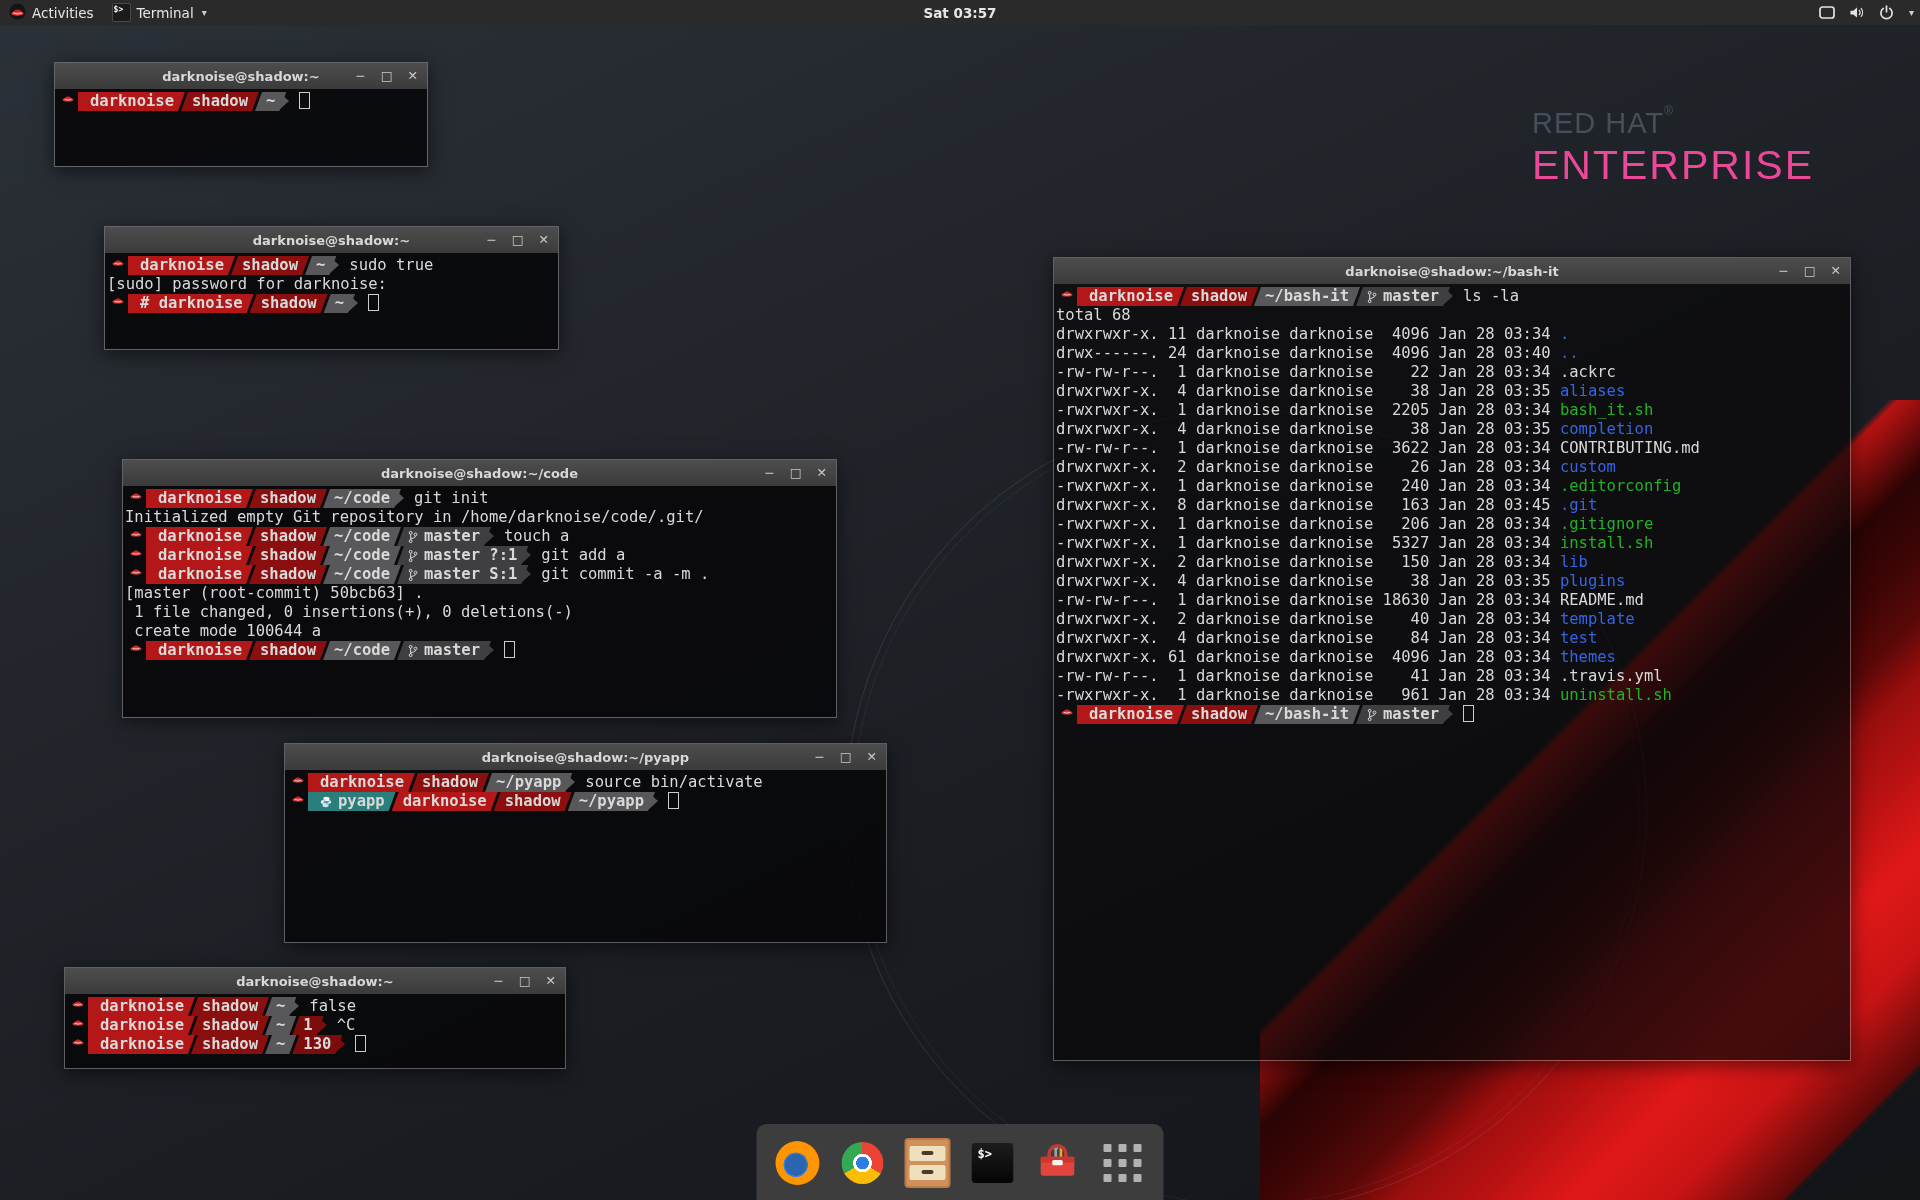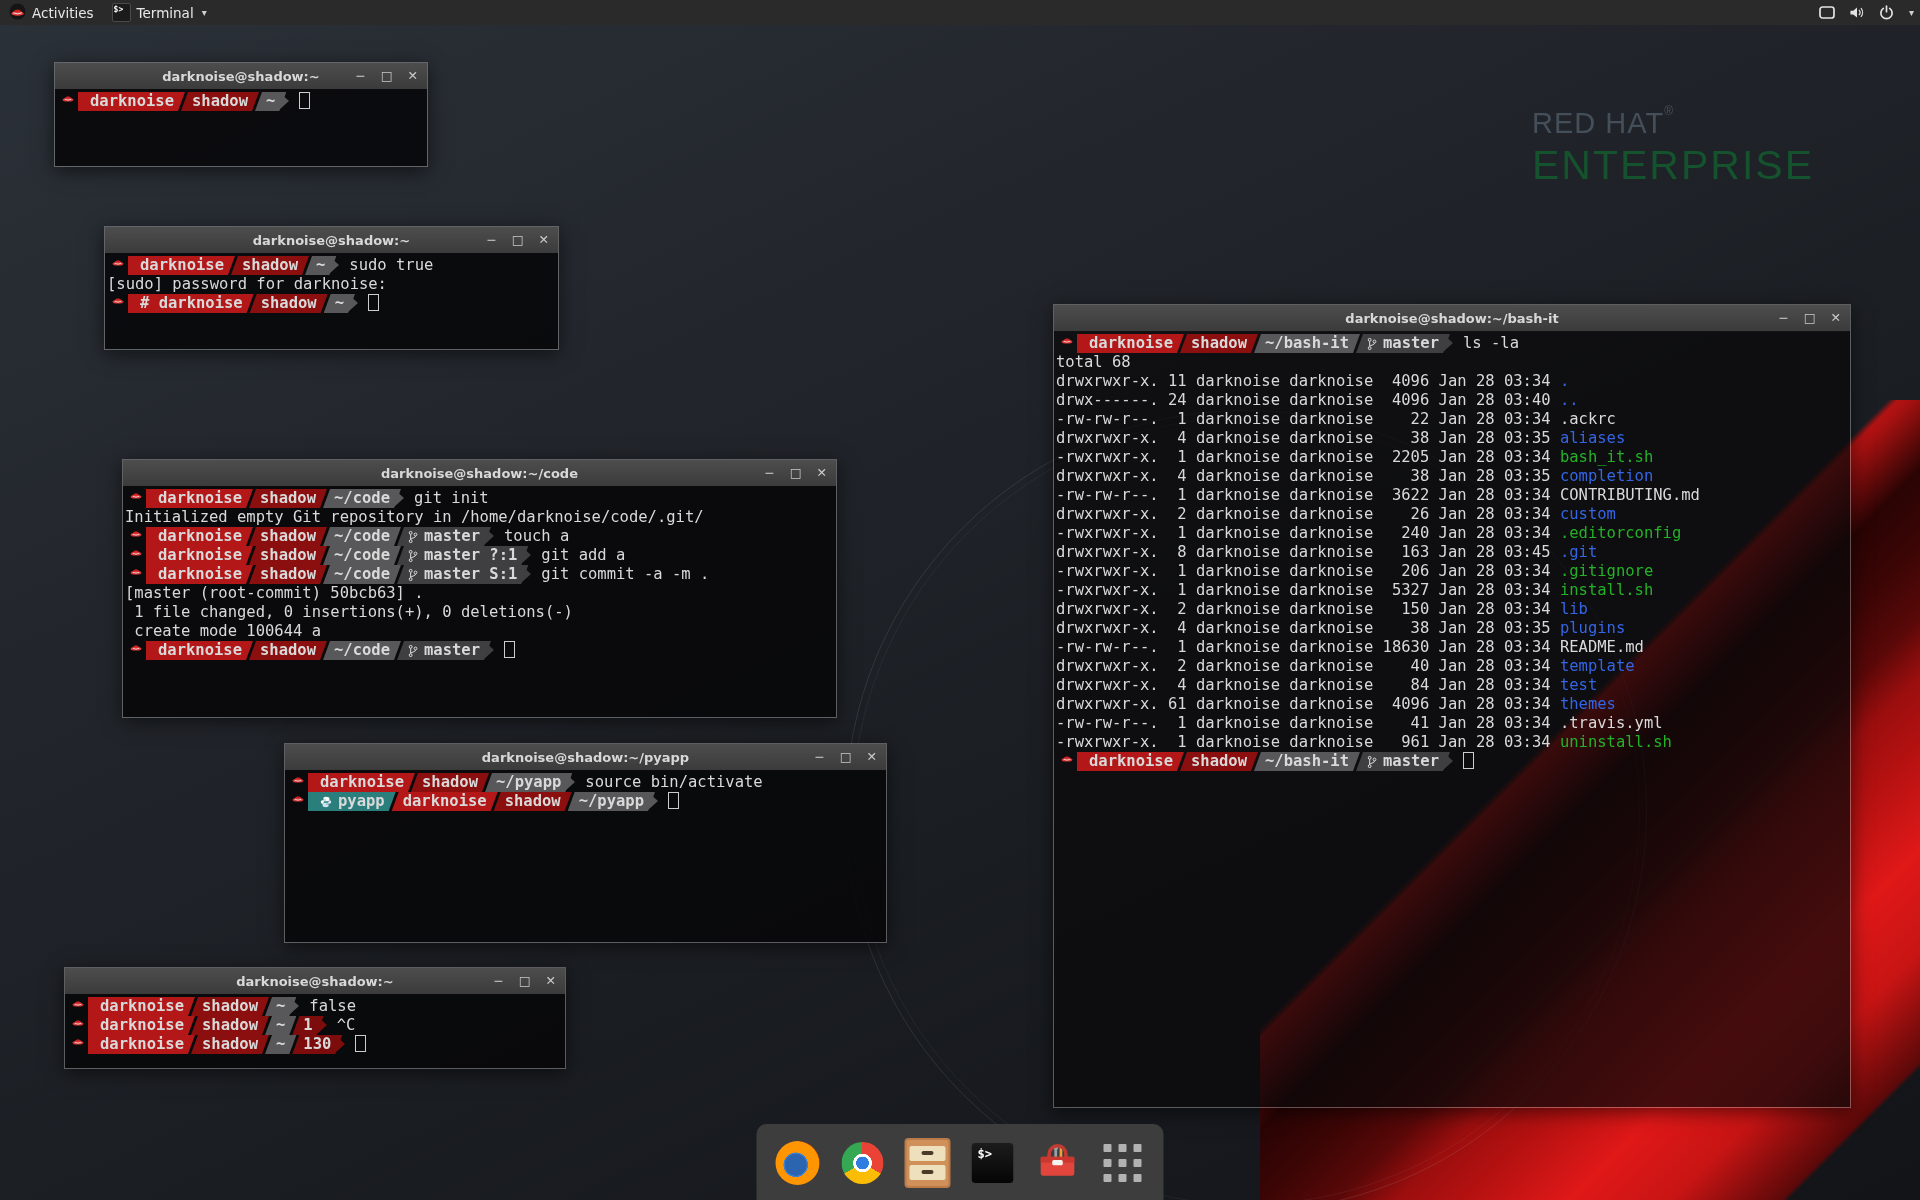--- a/index.html
+++ b/index.html
@@ -14,21 +14,21 @@
       #c81414 17%, #e01818 24%, #b61111 31%, #9a0e0e 36%,
       #5a0808 40%, #3c0505 45%, #2a0404 50%,
       #a81111 55.5%, #b31212 56.3%,
       rgba(20,14,16,0) 57%);}
   .arc{position:absolute;border-radius:50%;border:1px solid rgba(190,200,212,.13);}
   #arc1{left:845px;top:410px;width:800px;height:800px;}
   #arc2{left:852px;top:417px;width:786px;height:786px;border-color:rgba(190,200,212,.07);}
   
   #watermark{position:absolute;left:1532px;top:104px;color:#3f4953;user-select:none;}
   #watermark .wm1{font-family:"Liberation Sans",sans-serif;font-weight:normal;font-size:29px;letter-spacing:1px;color:#454f59;}
-  #watermark .wm2{font-family:"Liberation Sans",sans-serif;font-size:41px;letter-spacing:2px;color:#14532d;margin-top:2px;}
+  #watermark .wm2{font-family:"Liberation Sans",sans-serif;font-size:41px;letter-spacing:2px;color:#ec4899;margin-top:2px;}
   #watermark .wm3{font-family:"Liberation Sans",sans-serif;font-size:41px;letter-spacing:2px;color:#414b55;}
   #watermark sup{font-size:12px;vertical-align:18px;}
   
   #topbar{position:absolute;top:0;left:0;right:0;height:25px;background:#2a2a2a;
     display:flex;align-items:center;z-index:60;color:#e7e7e7;font-size:13.5px;}
   .tb-btn{display:flex;align-items:center;gap:6px;height:25px;padding:0 9px;cursor:default;}
   .term-chip{width:17px;height:17px;background:#1b1b1b;border:1px solid #4a4a4a;border-radius:2px;
     display:flex;align-items:flex-start;justify-content:flex-start;}
   .term-chip i{font:bold 8px "DejaVu Sans Mono",monospace;color:#fff;font-style:normal;padding:1px 0 0 1px;}
   .caret{font-size:10px;color:#cfcfcf;margin-left:2px;}
@@ -106,20 +106,21 @@
     </span>
     <span>Activities</span>
   </div>
   <div class="tb-btn">
     <span class="term-chip">
         <i>$&gt;</i>
       </span>
     <span>Terminal</span>
     <span class="caret">▾</span>
   </div>
+  <div id="clock">Sat 03:57</div>
   <div id="tb-right">
     <span>
       <svg width="16" height="14" viewBox="0 0 16 14">
           <rect x="1" y="1" width="14" height="11" rx="2.5" fill="none" stroke="#e3e3e3" stroke-width="1.7"></rect>
         </svg>
     </span>
     <span>
       <svg width="18" height="15" viewBox="0 0 18 16">
           <path d="M2 6h3l4-3.4v10.8L5 10H2z" fill="#e3e3e3"></path>
           <path d="M11 5.2a4 4 0 010 5.6M13.2 3.4a7 7 0 010 9.2" stroke="#e3e3e3" fill="none" stroke-width="1.3"></path>
@@ -259,21 +260,21 @@
             </svg></span><span class="seg sfirst" style="background: rgb(179, 23, 23);">darknoise</span><span class="seg" style="background: rgb(140, 15, 15);">shadow</span><span class="seg" style="background: rgb(88, 88, 90);">~</span><span class="tri" style="border-left-color: rgb(88, 88, 90);"></span><span class="cmd">false</span></div><div class="line pline"><span class="hat"><svg width="14" height="11" viewBox="0 0 16 12">
               <path d="M3 8q5-7 10 0l-1 1.2H4z" fill="#c52222"></path>
               <ellipse cx="8" cy="8.6" rx="6.2" ry="2.1" fill="#df3838"></ellipse>
               <path d="M4.3 8.1q3.7 1.8 7.4 0" stroke="#eee" stroke-width=".9" fill="none"></path>
             </svg></span><span class="seg sfirst" style="background: rgb(179, 23, 23);">darknoise</span><span class="seg" style="background: rgb(140, 15, 15);">shadow</span><span class="seg" style="background: rgb(88, 88, 90);">~</span><span class="seg" style="background: rgb(125, 13, 13);">1</span><span class="tri" style="border-left-color: rgb(125, 13, 13);"></span><span class="cmd">^C</span></div><div class="line pline"><span class="hat"><svg width="14" height="11" viewBox="0 0 16 12">
               <path d="M3 8q5-7 10 0l-1 1.2H4z" fill="#c52222"></path>
               <ellipse cx="8" cy="8.6" rx="6.2" ry="2.1" fill="#df3838"></ellipse>
               <path d="M4.3 8.1q3.7 1.8 7.4 0" stroke="#eee" stroke-width=".9" fill="none"></path>
             </svg></span><span class="seg sfirst" style="background: rgb(179, 23, 23);">darknoise</span><span class="seg" style="background: rgb(140, 15, 15);">shadow</span><span class="seg" style="background: rgb(88, 88, 90);">~</span><span class="seg" style="background: rgb(125, 13, 13);">130</span><span class="tri" style="border-left-color: rgb(125, 13, 13);"></span><span class="cursor"></span></div></div>
     </div>
-    <div class="window trans" style="left: 1053px; top: 257px; width: 796px; height: 802px; margin-top: 47px;">
+    <div class="window trans" style="left: 1053px; top: 257px; width: 796px; height: 802px;">
       <div class="titlebar">
         <span class="title">darknoise@shadow:~/bash-it</span>
         <span class="tb-btns">
           <span>−</span>
           <span>□</span>
           <span>✕</span>
         </span>
       </div>
       <div class="content"><div class="line pline"><span class="hat"><svg width="14" height="11" viewBox="0 0 16 12">
               <path d="M3 8q5-7 10 0l-1 1.2H4z" fill="#c52222"></path>

